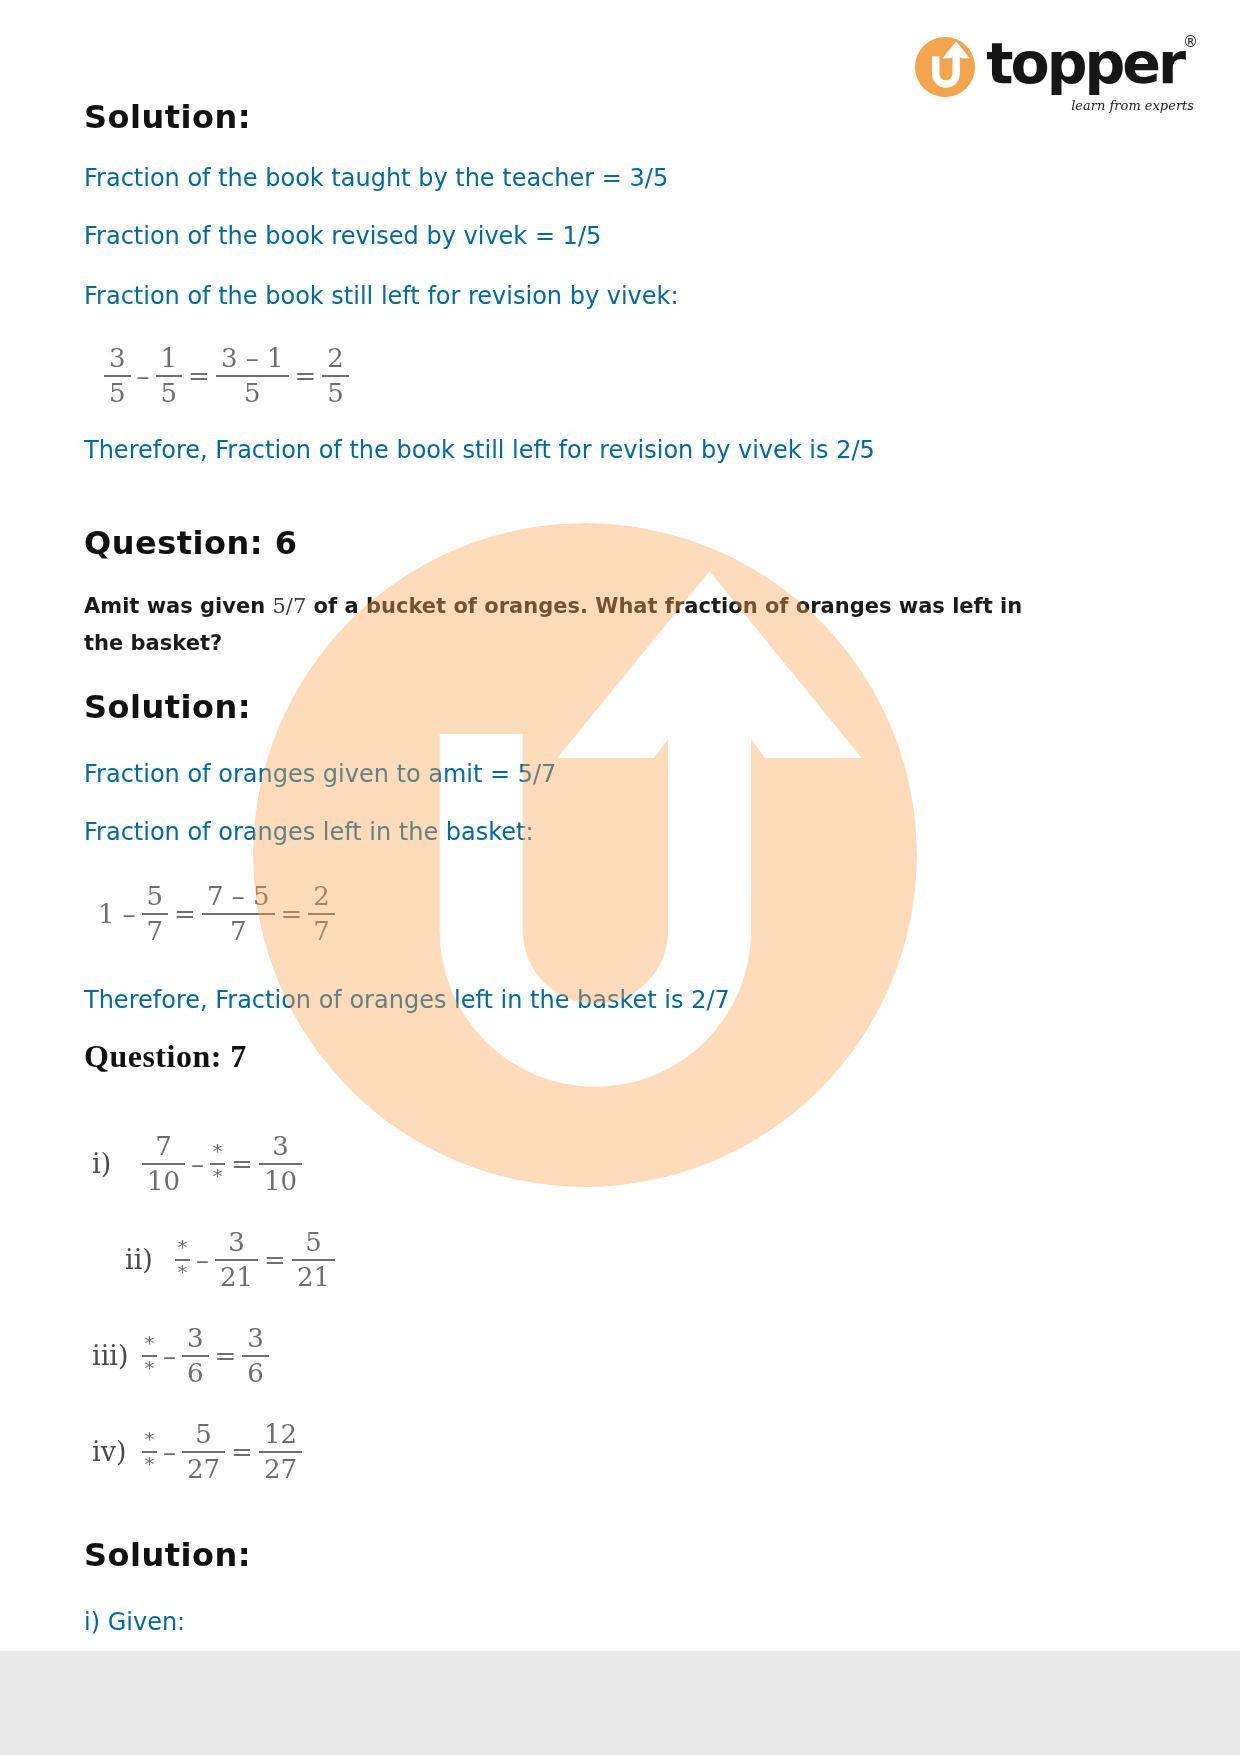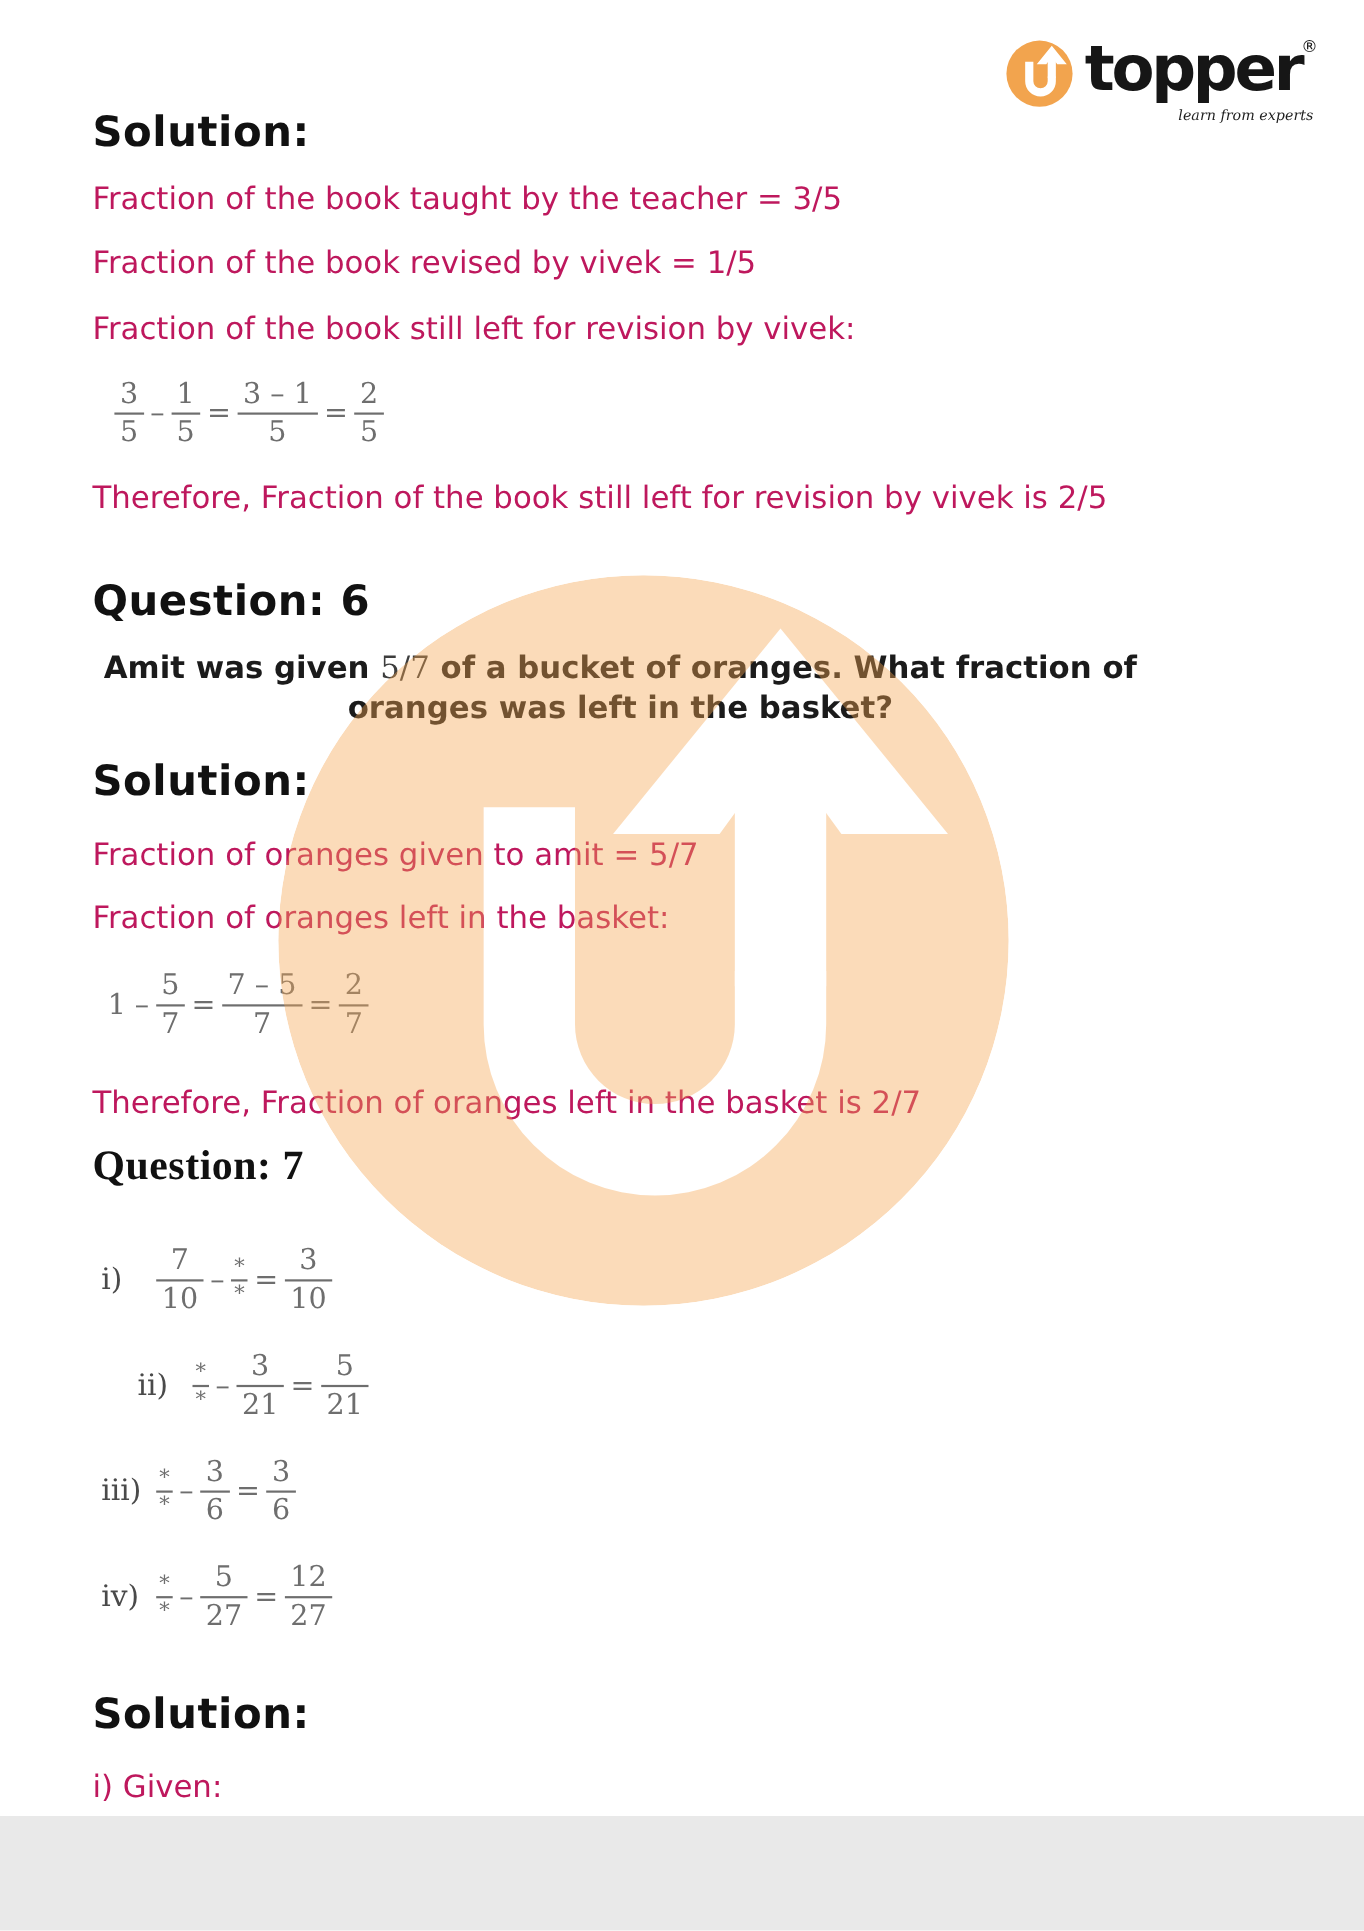--- a/index.html
+++ b/index.html
@@ -23,30 +23,30 @@
   }
   .logo-reg{font-size:15px;font-weight:normal;vertical-align:top;line-height:20px;letter-spacing:0;color:#161616;}
   .logo-tag{
     position:absolute;right:4px;top:66px;
     font-family:"DejaVu Serif","Liberation Serif",serif;
     font-style:italic;font-size:13px;color:#1d1d1d;white-space:nowrap;
   }
   
   .h-bold{
     left:84px;
-    font-size:38px;font-weight:bold;color:#111111;
+    font-size:32px;font-weight:bold;color:#111111;
     letter-spacing:0.5px;white-space:nowrap;
   }
   .body-line{
     left:84px;
-    font-size:28px;color:#be185d;white-space:nowrap;
+    font-size:24px;color:#0369a1;white-space:nowrap;
   }
   .q-text{
     left:84px;width:960px;
-    font-size:28px;font-weight:bold;color:#1b1b1b;line-height:37px;text-align:center;
+    font-size:21px;font-weight:bold;color:#1b1b1b;line-height:37px;
   }
   .q-frac{
     font-family:"DejaVu Serif","Liberation Serif",serif;
     font-weight:normal;color:#3d3d3d;
   }
   
   .math-row{
     display:flex;align-items:center;
     font-family:"DejaVu Serif","Liberation Serif",serif;
     font-size:26px;color:#6e6e6e;

